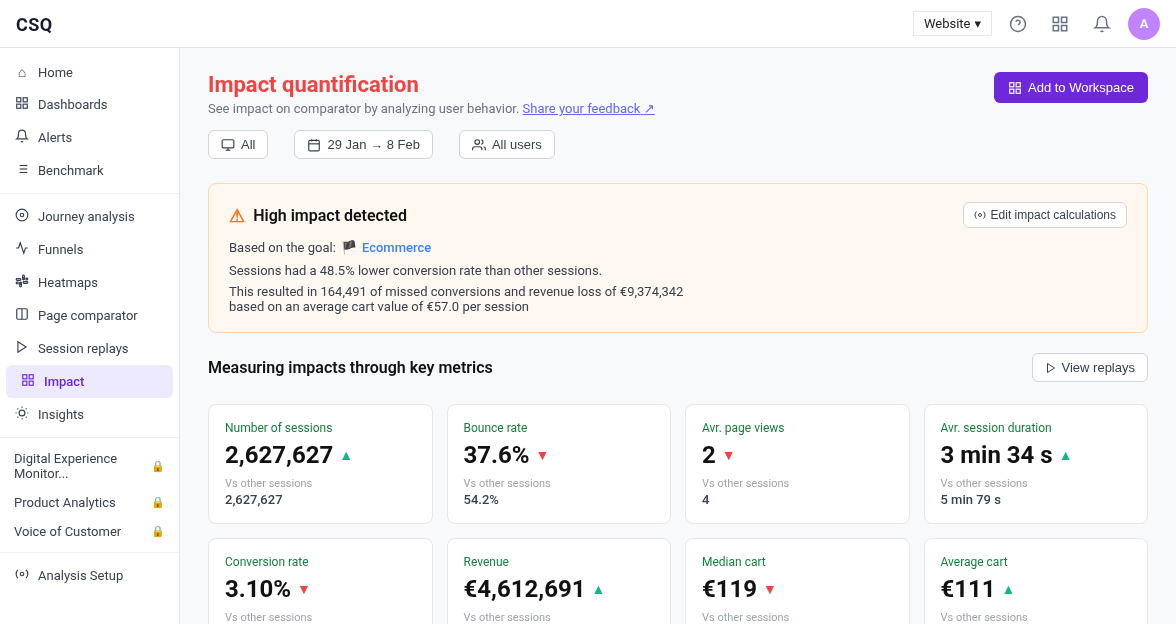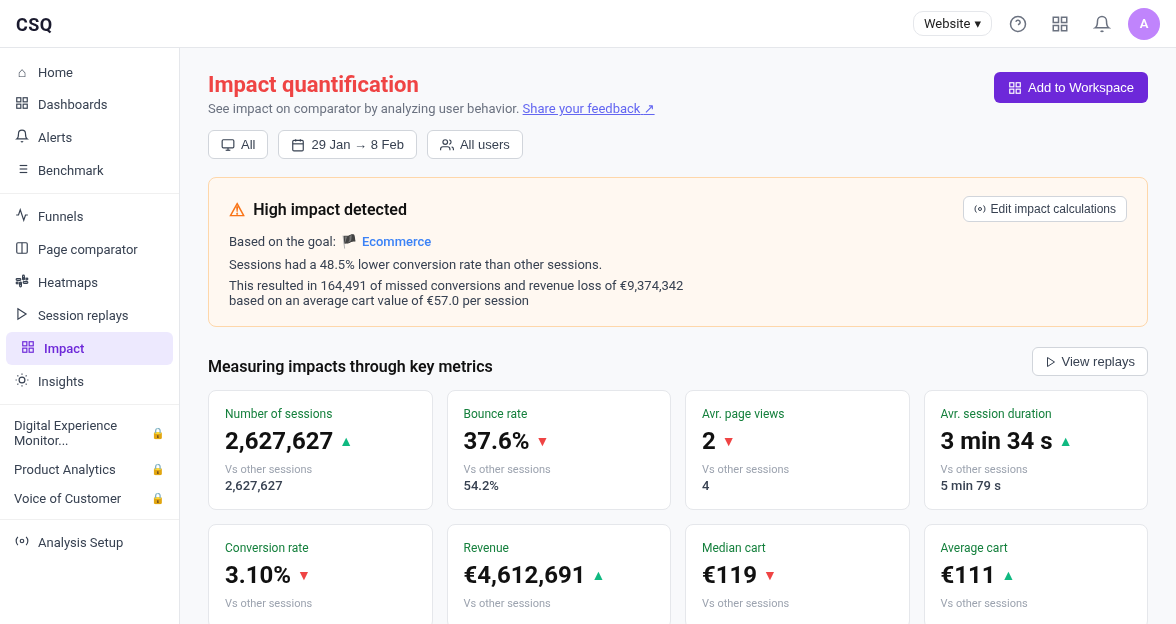--- a/index.html
+++ b/index.html
@@ -9,21 +9,21 @@
     .topnav {
       display: flex; align-items: center; justify-content: flex-end;
       background: #fff; border-bottom: 1px solid #e5e7eb;
       height: 48px; padding: 0 16px; gap: 12px; flex-shrink: 0;
     }
     .topnav-logo { position: absolute; left: 0; top: 0; width: 180px; height: 48px; display: flex; align-items: center; padding-left: 16px; }
     .logo-text { font-weight: 700; font-size: 18px; color: #1a1a2e; letter-spacing: 0.5px; }
     .topnav-right { display: flex; align-items: center; gap: 10px; }
     .website-selector {
       display: flex; align-items: center; gap: 4px;
-      border: 1px solid #e5e7eb; border-radius: 10px;
+      border: 1px solid #e5e7eb; border-radius: 0;
       padding: 4px 10px; cursor: pointer; background: #fff; font-size: 13px;
     }
     .topnav-icon { width: 32px; height: 32px; border-radius: 50%; display: flex; align-items: center; justify-content: center; cursor: pointer; color: #6b7280; font-size: 16px; }
     .avatar { width: 32px; height: 32px; border-radius: 50%; background: #c084fc; display: flex; align-items: center; justify-content: center; color: white; font-size: 13px; font-weight: 600; overflow: hidden; }
 
     
     .app-body { display: flex; flex: 1; overflow: hidden; }
 
     
     .sidebar {
@@ -49,39 +49,39 @@
     .page-title { font-size: 22px; font-weight: 700; color: #ef4444; margin-bottom: 4px; }
     .page-subtitle { color: #6b7280; font-size: 13px; }
     .page-subtitle a { color: #6366f1; text-decoration: underline; }
     .add-btn {
       display: flex; align-items: center; gap: 6px;
       background: #6d28d9; color: #fff; border: none; border-radius: 6px;
       padding: 8px 14px; font-size: 13px; font-weight: 500; cursor: pointer;
     }
 
     
-    .filters { display: flex; align-items: center; gap: 10px; margin-bottom: 18px; }
+    .filters { display: flex; align-items: center; gap: 26px; margin-bottom: 24px; }
     .filter-btn {
       display: flex; align-items: center; gap: 6px; border: 1px solid #d1d5db;
       background: #fff; border-radius: 6px; padding: 6px 12px; font-size: 13px; cursor: pointer; color: #374151;
     }
 
     
     .alert-box { background: #fff8f1; border: 1px solid #fed7aa; border-radius: 8px; padding: 18px 20px; margin-bottom: 20px; }
     .alert-title { display: flex; align-items: center; gap: 8px; font-size: 16px; font-weight: 600; color: #111; margin-bottom: 12px; justify-content: space-between; }
     .alert-title-left { display: flex; align-items: center; gap: 8px; }
     .alert-icon { font-size: 18px; color: #f97316; }
     .alert-edit-btn { display: flex; align-items: center; gap: 5px; border: 1px solid #d1d5db; background: #fff; border-radius: 6px; padding: 5px 10px; font-size: 12px; cursor: pointer; color: #374151; }
     .alert-goal { display: flex; align-items: center; gap: 6px; margin-bottom: 8px; font-size: 13px; color: #374151; }
     .goal-link { display: flex; align-items: center; gap: 4px; color: #3b82f6; font-size: 13px; text-decoration: none; font-weight: 500; }
     .alert-stat { font-size: 13px; color: #374151; margin-bottom: 6px; }
     .alert-detail { font-size: 13px; color: #374151; }
 
     
-    .metrics-header { display: flex; justify-content: space-between; align-items: flex-end; margin-bottom: 14px; }
+    .metrics-header { display: flex; justify-content: space-between; align-items: center; margin-bottom: 22px; }
     .metrics-title { font-size: 16px; font-weight: 600; color: #111; }
     .view-replays-btn { display: flex; align-items: center; gap: 5px; border: 1px solid #d1d5db; background: #fff; border-radius: 6px; padding: 6px 12px; font-size: 13px; cursor: pointer; color: #374151; }
 
     
     .metrics-grid { display: grid; grid-template-columns: repeat(4, 1fr); gap: 14px; }
     .metric-card { background: #fff; border: 1px solid #e5e7eb; border-radius: 8px; padding: 16px; }
     .metric-label { font-size: 12px; color: #15803d; margin-bottom: 6px; }
     .metric-value { font-size: 24px; font-weight: 700; color: #111; margin-bottom: 2px; display: flex; align-items: center; gap: 6px; }
     .metric-value .up { color: #10b981; font-size: 14px; }
     .metric-value .down { color: #ef4444; font-size: 14px; }
@@ -164,48 +164,57 @@
           </svg>
       </span>
       <span>Benchmark</span>
     </div>
 
     <div class="sidebar-divider"></div>
 
     <div class="sidebar-item">
       <span class="icon">
         <svg width="14" height="14" viewBox="0 0 24 24" fill="none" stroke="currentColor" stroke-width="2">
+            <circle cx="12" cy="12" r="10"></circle>
+            <circle cx="12" cy="12" r="3"></circle>
+          </svg>
+      </span>
+      <span>Journey analysis</span>
+    </div>
+    <div class="sidebar-item">
+      <span class="icon">
+        <svg width="14" height="14" viewBox="0 0 24 24" fill="none" stroke="currentColor" stroke-width="2">
             <polyline points="22 12 18 12 15 21 9 3 6 12 2 12"></polyline>
           </svg>
       </span>
       <span>Funnels</span>
-    </div>
-    <div class="sidebar-item">
-      <span class="icon">
-        <svg width="14" height="14" viewBox="0 0 24 24" fill="none" stroke="currentColor" stroke-width="2">
-            <rect x="3" y="3" width="18" height="18" rx="2"></rect>
-            <line x1="12" y1="3" x2="12" y2="21"></line>
-          </svg>
-      </span>
-      <span>Page comparator</span>
     </div>
     <div class="sidebar-item">
       <span class="icon">
         <svg width="14" height="14" viewBox="0 0 24 24" fill="none" stroke="currentColor" stroke-width="2">
             <path d="M14.5 10c-.83 0-1.5-.67-1.5-1.5v-5c0-.83.67-1.5 1.5-1.5s1.5.67 1.5 1.5v5c0 .83-.67 1.5-1.5 1.5z"></path>
             <path d="M20.5 10H19V8.5c0-.83.67-1.5 1.5-1.5s1.5.67 1.5 1.5-.67 1.5-1.5 1.5z"></path>
             <path d="M9.5 14c.83 0 1.5.67 1.5 1.5v5c0 .83-.67 1.5-1.5 1.5S8 21.33 8 20.5v-5c0-.83.67-1.5 1.5-1.5z"></path>
             <path d="M3.5 14H5v1.5c0 .83-.67 1.5-1.5 1.5S2 16.33 2 15.5 2.67 14 3.5 14z"></path>
             <path d="M14 14.5c0-.83.67-1.5 1.5-1.5h5c.83 0 1.5.67 1.5 1.5s-.67 1.5-1.5 1.5h-5c-.83 0-1.5-.67-1.5-1.5z"></path>
             <path d="M15.5 9H14V7.5c0-.83.67-1.5 1.5-1.5S17 6.67 17 7.5 16.33 9 15.5 9z"></path>
             <path d="M10 9.5C10 8.67 9.33 8 8.5 8h-5C2.67 8 2 8.67 2 9.5S2.67 11 3.5 11h5c.83 0 1.5-.67 1.5-1.5z"></path>
             <path d="M8.5 15H10v1.5c0 .83-.67 1.5-1.5 1.5S7 17.33 7 16.5 7.67 15 8.5 15z"></path>
           </svg>
       </span>
       <span>Heatmaps</span>
+    </div>
+    <div class="sidebar-item">
+      <span class="icon">
+        <svg width="14" height="14" viewBox="0 0 24 24" fill="none" stroke="currentColor" stroke-width="2">
+            <rect x="3" y="3" width="18" height="18" rx="2"></rect>
+            <line x1="12" y1="3" x2="12" y2="21"></line>
+          </svg>
+      </span>
+      <span>Page comparator</span>
     </div>
     <div class="sidebar-item">
       <span class="icon">
         <svg width="14" height="14" viewBox="0 0 24 24" fill="none" stroke="currentColor" stroke-width="2">
             <polygon points="5 3 19 12 5 21 5 3"></polygon>
           </svg>
       </span>
       <span>Session replays</span>
     </div>
     <div class="sidebar-item active">

